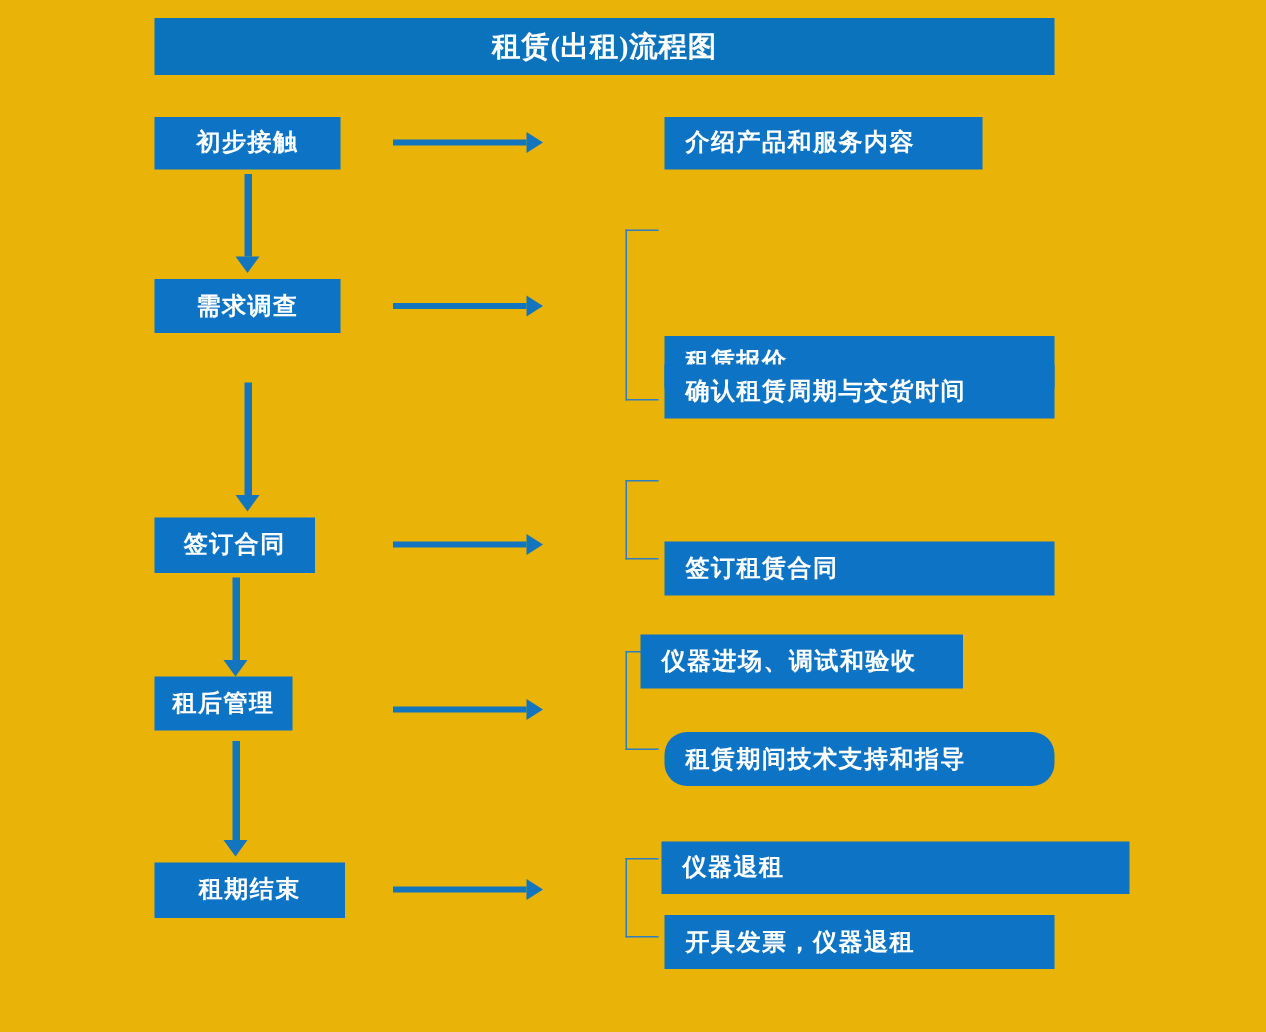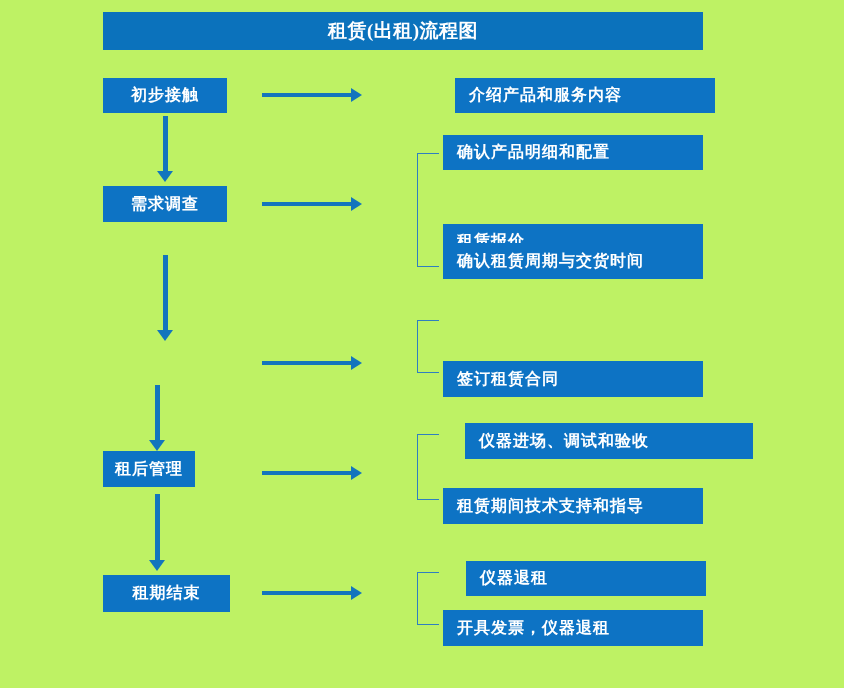--- a/index.html
+++ b/index.html
@@ -7,21 +7,21 @@
     padding: 0;
     background: #ffffff;
   }
   body {
     font-family: "Liberation Serif", "DejaVu Serif", serif;
   }
   #canvas {
     position: relative;
     width: 844px;
     height: 688px;
-    background: #bef264;
+    background: #eab308;
     overflow: hidden;
   }
 
   
   .title-bar {
     position: absolute;
     left: 103px;
     top: 12px;
     width: 600px;
     height: 38px;
@@ -114,20 +114,21 @@
 <body>
 
 <div id="canvas">
 
   <div class="title-bar">租赁(出租)流程图</div>
 
   <div class="box stage-box" style="left:103px; top:78px; width:124px; height:35px;">初步接触</div>
 
   <div class="box stage-box" style="left:103px; top:186px; width:124px; height:36px;">需求调查</div>
 
+  <div class="box stage-box" style="left:103px; top:345px; width:107px; height:37px;">签订合同</div>
 
   <div class="box stage-box" style="left:103px; top:451px; width:92px; height:36px;text-align:center;">租后管理</div>
 
   <div class="box stage-box" style="left:103px; top:575px; width:127px; height:37px;">租期结束</div>
 
   <div class="arrow-down" style="left:157px; top:116px; height:66px;">
     <div class="shaft" style="height:55px;"></div>
     <div class="head" style="top:55px;"></div>
   </div>
 
@@ -172,32 +173,31 @@
   </div>
 
   <div class="bracket" style="left:417px; top:153px; width:22px; height:114px;"></div>
 
   <div class="bracket" style="left:417px; top:320px; width:22px; height:53px;"></div>
 
   <div class="bracket" style="left:417px; top:434px; width:22px; height:66px;"></div>
 
   <div class="bracket" style="left:417px; top:572px; width:22px; height:53px;"></div>
 
-  <div class="box detail-box" style="left:443px; top:78px; width:260px; height:35px;margin-left:12px;">介绍产品和服务内容</div>
-
-  <div class="box detail-box" style="left:443px; top:135px; width:260px; height:35px;">确认产品明细和配置</div>
+  <div class="box detail-box" style="left:443px; top:78px; width:212px; height:35px;">介绍产品和服务内容</div>
+
 
   <div class="box detail-box" style="left:443px; top:188px; width:260px; height:35px;margin-top:36px;">租赁报价</div>
 
   <div class="box detail-box" style="left:443px; top:243px; width:260px; height:36px;text-align:center;">确认租赁周期与交货时间</div>
 
   <div class="box detail-box" style="left:443px; top:313px; width:260px; height:36px;margin-top:48px;">签订租赁合同</div>
 
 
-  <div class="box detail-box" style="left:465px; top:423px; width:288px; height:36px;">仪器进场、调试和验收</div>
-
-  <div class="box detail-box" style="left:443px; top:488px; width:260px; height:36px;">租赁期间技术支持和指导</div>
-
-  <div class="box detail-box" style="left:466px; top:561px; width:240px; height:35px;">仪器退租</div>
+  <div class="box detail-box" style="left:427px; top:423px; width:215px; height:36px;">仪器进场、调试和验收</div>
+
+  <div class="box detail-box" style="left:443px; top:488px; width:260px; height:36px;border-radius:15px;">租赁期间技术支持和指导</div>
+
+  <div class="box detail-box" style="left:441px; top:561px; width:312px; height:35px;">仪器退租</div>
 
   <div class="box detail-box" style="left:443px; top:610px; width:260px; height:36px;">开具发票，仪器退租</div>
 
 </div>
 
 </body></html>

